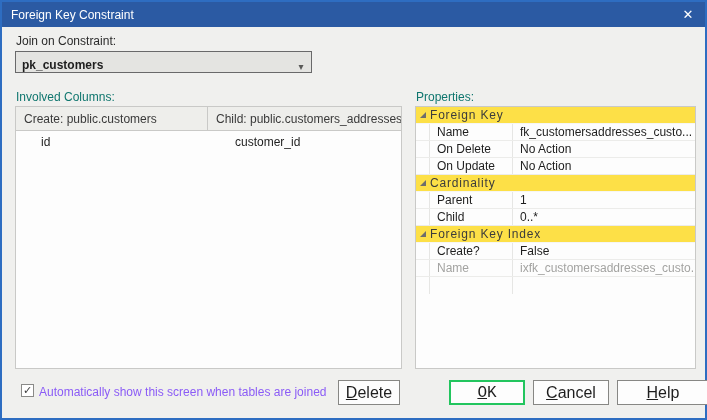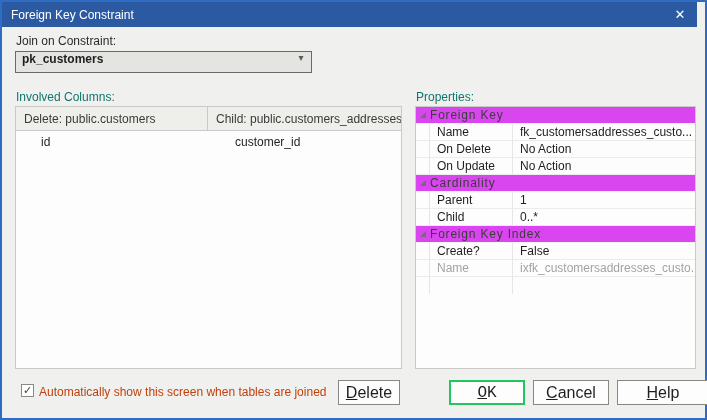--- a/index.html
+++ b/index.html
@@ -7,38 +7,38 @@
   body { font-family:"Liberation Sans","DejaVu Sans",sans-serif; font-size:12px; color:#1e1e1e; }
 
   .dialog {
     position:relative; width:707px; height:420px;
     background:#f0f0ee;
     border:2px solid #2e6dc1;
   }
 
   
   .titlebar {
-    position:absolute; left:0; top:0; right:8px; height:25px;
+    position:absolute; left:0; top:0; right:0; height:25px;
     background:#2b5aa3; color:#ffffff;
     display:flex; align-items:center;
     padding-left:9px;
   }
   .titlebar .title { font-size:12px; }
   .close-btn {
     position:absolute; right:0; top:0; width:34px; height:25px;
     display:flex; align-items:center; justify-content:center;
     color:#ffffff; font-size:13px; cursor:default;
   }
 
   
   .join-label { position:absolute; left:14px; top:32px; color:#2b2b2b; }
   .combo {
     position:absolute; left:13px; top:49px; width:297px; height:22px;
     background:#e4e4e1; border:1px solid #69696a;
-    display:flex; align-items:flex-start;
+    display:flex; align-items:flex-end;
   }
   .combo .combo-value { font-weight:bold; padding-left:6px; flex:1; }
   .combo .combo-arrow { width:20px; text-align:center; color:#5a5a58; font-size:10px; }
 
   
   .section-label { position:absolute; color:#0f766e; }
 
   
   .ic-panel {
     position:absolute; left:13px; top:104px; width:387px; height:263px;
@@ -54,39 +54,39 @@
   .ic-cell.c2 { flex:1; padding-left:8px; }
 
   
   .prop-panel {
     position:absolute; left:413px; top:104px; width:281px; height:263px;
     background:#fdfdfd; border:1px solid #c9c9c7;
     overflow:hidden;
   }
   .pgroup {
     display:flex; align-items:center; height:17px;
-    background:#d946ef; border-bottom:1px solid #f6f6f4;
+    background:#fde047; border-bottom:1px solid #f6f6f4;
     color:#3c3c3c; letter-spacing:0.8px;
   }
   .pgroup .gutter { width:14px; display:flex; align-items:center; justify-content:center; }
   .expander { width:0; height:0; border-left:6px solid transparent; border-bottom:6px solid #6e6e6c; }
   .prow { display:flex; height:17px; border-bottom:1px solid #ececea; background:#fdfdfd; }
   .prow .pgutter { width:14px; border-right:1px solid #e6e6e4; }
   .prow .pkey { width:83px; border-right:1px solid #e6e6e4; display:flex; align-items:center; padding-left:7px; white-space:nowrap; overflow:hidden; }
   .prow .pval { flex:1; display:flex; align-items:center; padding-left:7px; white-space:nowrap; overflow:hidden; }
   .prow.muted .pkey, .prow.muted .pval { color:#a3a3a1; }
 
   
   .checkbox {
     position:absolute; left:19px; top:382px; width:13px; height:13px;
     background:#ffffff; border:1px solid #8a8a88;
     display:flex; align-items:center; justify-content:center;
     font-size:11px; color:#3c3c3c; line-height:1;
   }
-  .checkbox-label { position:absolute; left:37px; top:383px; color:#c2410c; }
+  .checkbox-label { position:absolute; left:37px; top:383px; color:#8b5cf6; }
 
   .btn {
     position:absolute; top:378px; height:25px;
     background:#fdfdfd; border:1px solid #878784;
     display:flex; align-items:center; justify-content:center;
     font-size:16px; color:#1e1e1e; cursor:default;
   }
   .btn.default { border:2px solid #22c55e;font-family:Liberation Mono, monospace; }
   .mnemonic::first-letter { text-decoration:underline; }
   .btn-delete { left:336px; width:62px; }
@@ -106,21 +106,21 @@
 
   <div class="join-label">Join on Constraint:</div>
   <div class="combo">
     <span class="combo-value">pk_customers</span>
     <span class="combo-arrow">▾</span>
   </div>
 
   <div class="section-label" style="left:14px; top:88px;">Involved Columns:</div>
   <div class="ic-panel">
     <div class="ic-head">
-      <div class="ic-head-cell c1">Delete: public.customers</div>
+      <div class="ic-head-cell c1">Create: public.customers</div>
       <div class="ic-head-cell c2">Child: public.customers_addresses</div>
     </div>
     <div class="ic-row">
       <div class="ic-cell c1">id</div>
       <div class="ic-cell c2">customer_id</div>
     </div>
   </div>
 
   <div class="section-label" style="left:414px; top:88px;">Properties:</div>
   <div class="prop-panel">

